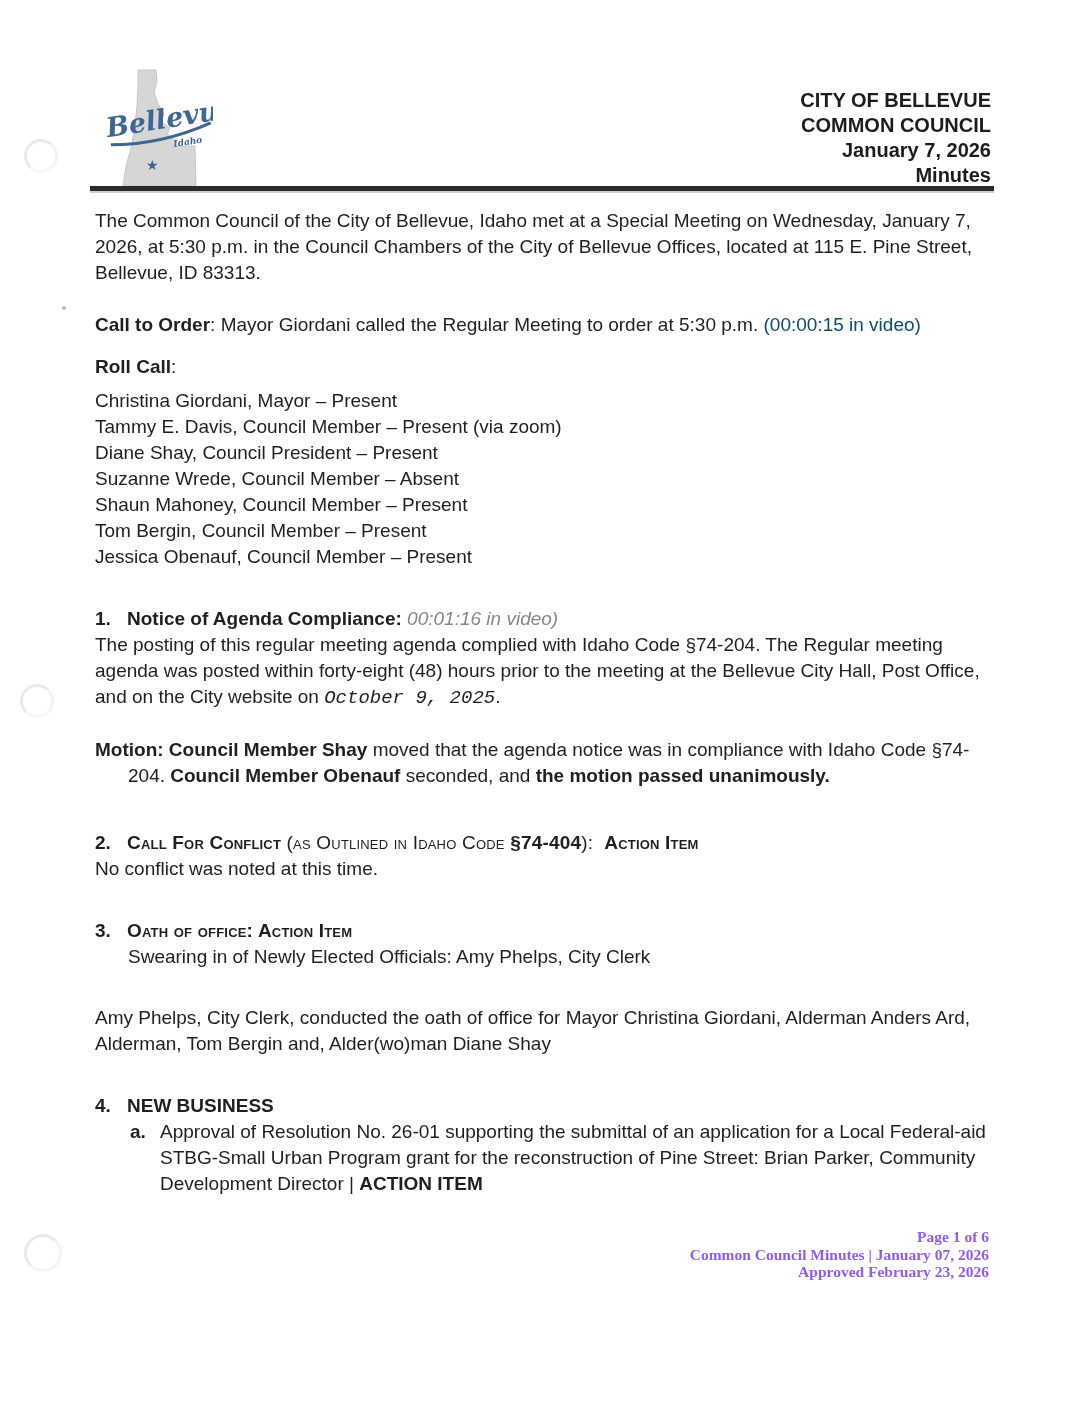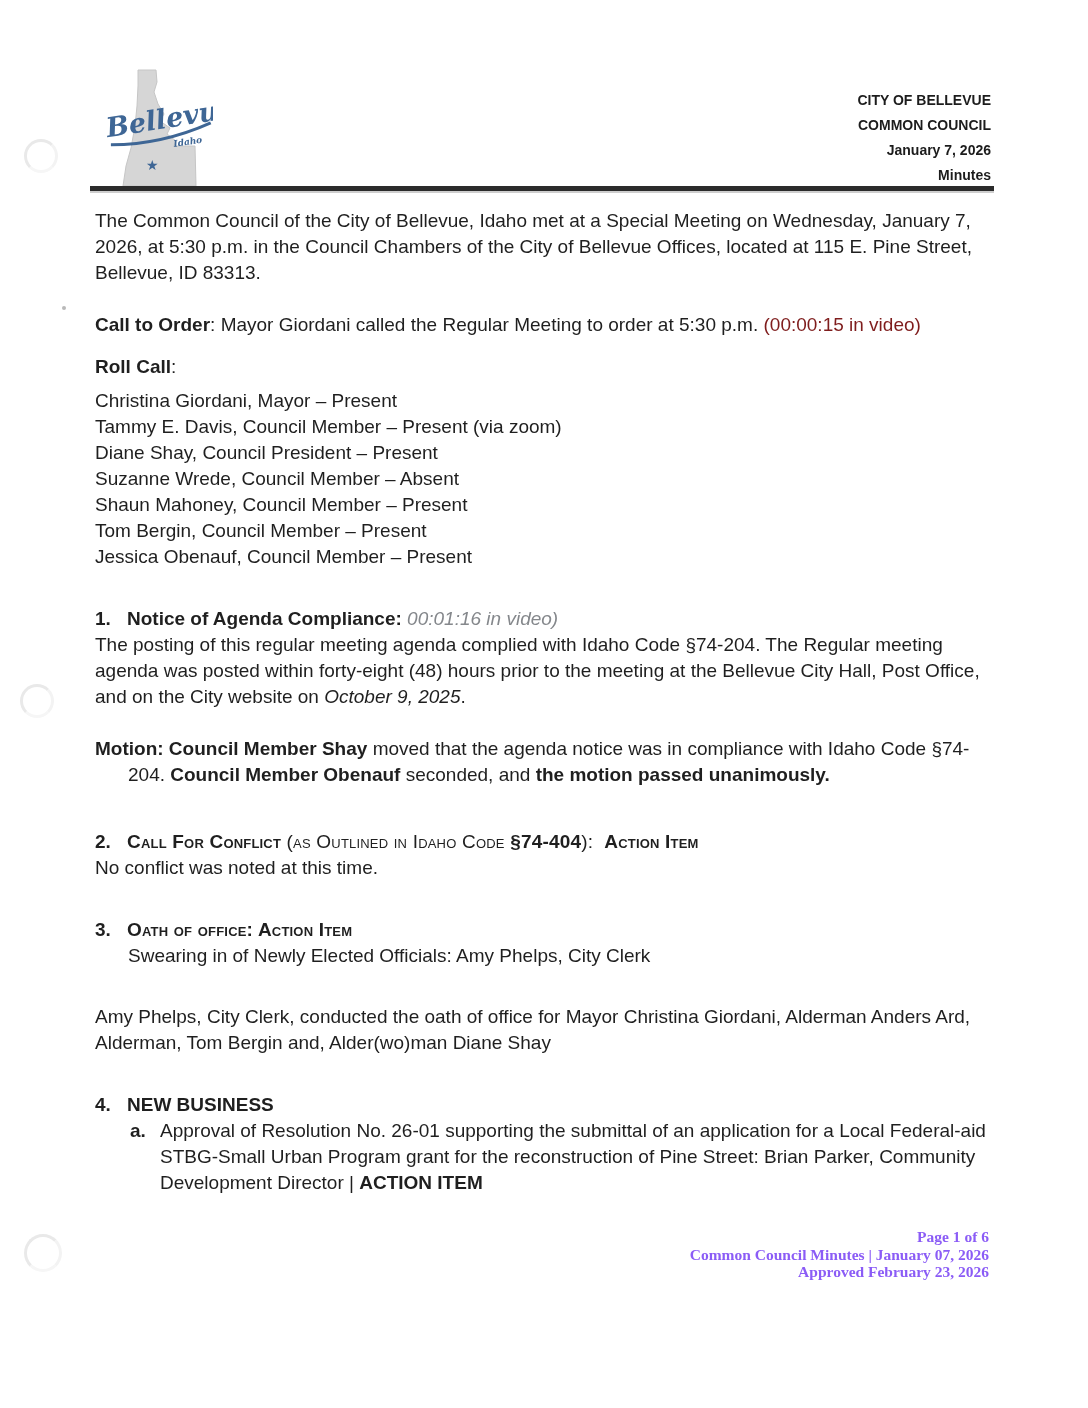--- a/index.html
+++ b/index.html
@@ -30,38 +30,38 @@
     position: absolute; left: 62px; top: 306px;
     width: 4px; height: 4px; background: #b9b9b9; border-radius: 50%;
   }
 
   
   .logo-wrap { position: absolute; left: 98px; top: 68px; width: 115px; height: 122px; }
   .header-block {
     position: absolute; right: 97px; top: 88px;
     text-align: right;
     font-weight: 700;
-    font-size: 14px;
+    font-size: 20px;
     line-height: 25px;
     color: #1c1c1c;
   }
   .rule {
     position: absolute; left: 90px; right: 94px; top: 186px;
     height: 5px; background: #2b2b2b;
     box-shadow: 0 2px 0 rgba(60,60,60,.25);
   }
 
   
   .content {
     position: absolute; left: 95px; top: 194px; width: 895px;
     font-size: 19px; line-height: 26px;
   }
   .b { font-weight: 700; }
-  .i { font-style: italic; }
-  .gray { color: #7f1d1d; margin-top: 35px; }
+  .i { font-style: italic; font-family: Liberation Mono, monospace; }
+  .gray { color: #0c4a6e; margin-top: 35px; }
   .grayi { color: #85888c; font-style: italic; }
   .sc { font-variant: small-caps; letter-spacing: .2px; }
   .pre { white-space: pre-wrap; }
 
   .intro { margin-top: 14px; }
   .call-order { margin-top: 26px; }
   .rollcall-label { margin-top: 16px; }
   .roll-list { margin-top: 8px; }
   .staff-block { margin-top: 17px; }
   .item1 { margin-top: 36px; }

